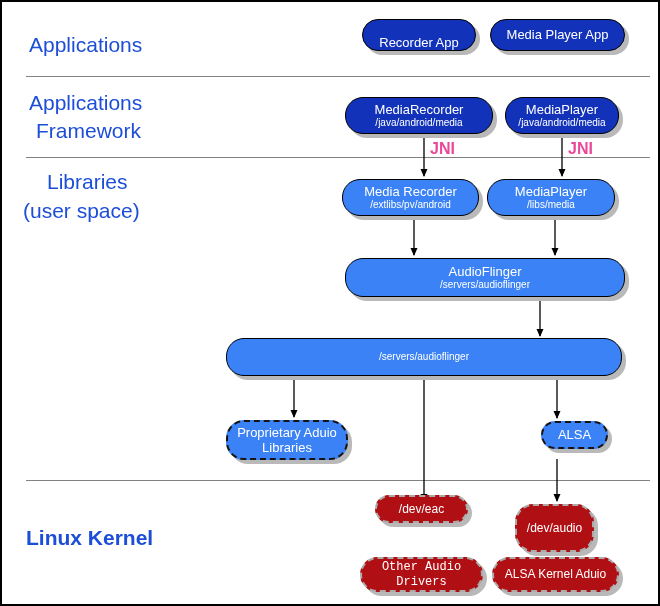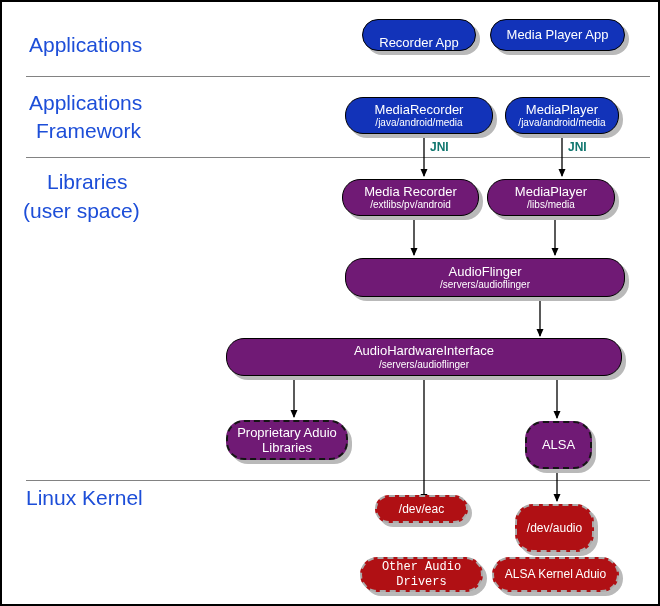--- a/index.html
+++ b/index.html
@@ -14,61 +14,61 @@
   .slabel { position:absolute; color:#1d4ed8; font-size:21px; white-space:nowrap; }
 
   .pill {
     position:absolute; box-sizing:border-box;
     border:1px solid #000; border-radius:18px;
     color:#fff; display:flex; flex-direction:column;
     align-items:center; justify-content:center; text-align:center;
     line-height:1.18; box-shadow:4px 4px 0 #b9b9b9;
   }
   .blue  { background:#1233B9; }
-  .green { background:#701a75; }
+  .green { background:#3b82f6; }
   .red   { background:#B01014; }
   .dashg { border:2px dashed #151515; }
   .dashr { border:2px dashed #ababab; }
   .t  { font-size:13px; }
   .t2 { font-size:12px; }
   .s  { font-size:10px; }
 
   #n-recorder-app      { left:360px; top:17px;  width:114px; height:32px;justify-content:flex-end; }
   #n-media-player-app  { left:488px; top:17px;  width:135px; height:32px;justify-content:center; }
   #n-media-recorder-fw { left:343px; top:95px;  width:148px; height:37px; }
   #n-media-player-fw   { left:503px; top:95px;  width:114px; height:37px; }
   #n-media-recorder-lib{ left:340px; top:177px; width:137px; height:37px; }
   #n-media-player-lib  { left:485px; top:177px; width:128px; height:37px; }
   #n-audioflinger      { left:343px; top:256px; width:280px; height:39px; }
   #n-ahi               { left:224px; top:336px; width:396px; height:38px; }
   #n-proprietary       { left:224px; top:418px; width:122px; height:40px; }
-  #n-alsa              { left:523px; top:419px; width:67px;  height:48px; }
+  #n-alsa              { left:539px; top:419px; width:67px;  height:28px; }
   #n-dev-eac           { left:373px; top:493px; width:93px;  height:28px; }
   #n-dev-audio         { left:513px; top:502px; width:79px;  height:48px; }
   #n-other-drivers     { left:358px; top:555px; width:123px; height:35px;font-family:Liberation Mono, monospace; }
   #n-alsa-driver       { left:490px; top:555px; width:127px; height:35px; }
 
-  .jni { position:absolute; font-size:12px; font-weight:bold; color:#0f766e; }
+  .jni { position:absolute; font-size:16px; font-weight:bold; color:#ec4899; }
   .wires { position:absolute; left:0; top:0; width:660px; height:606px; pointer-events:none; }
 </style>
 </head>
 <body>
 
 <div class="stage">
 
   <div class="divider d1"></div>
   <div class="divider d2"></div>
   <div class="divider d3"></div>
 
   <div class="slabel" style="left:27px; top:31px;">Applications</div>
   <div class="slabel" style="left:27px; top:89px;">Applications</div>
   <div class="slabel" style="left:34px; top:117px;">Framework</div>
   <div class="slabel" style="left:45px; top:168px;">Libraries</div>
   <div class="slabel" style="left:21px; top:197px;">(user space)</div>
-  <div class="slabel" style="left:24px; top:484px;">Linux Kernel</div>
+  <div class="slabel" style="left:24px; top:524px;font-weight:bold;">Linux Kernel</div>
 
   <svg class="wires" viewBox="0 0 660 606">
     <defs>
       <marker id="ah" markerWidth="9" markerHeight="8" refX="7" refY="3.5" orient="auto" markerUnits="userSpaceOnUse">
         <path d="M0,0 L8,3.5 L0,7 Z" fill="#000"></path>
       </marker>
     </defs>
     <line x1="422" y1="132" x2="422" y2="174" stroke="#000" stroke-width="1.3" marker-end="url(#ah)"></line>
     <line x1="560" y1="132" x2="560" y2="174" stroke="#000" stroke-width="1.3" marker-end="url(#ah)"></line>
     <line x1="412" y1="214" x2="412" y2="253" stroke="#000" stroke-width="1.3" marker-end="url(#ah)"></line>
@@ -107,21 +107,20 @@
     <span class="t">MediaPlayer</span>
     <span class="s">/libs/media</span>
   </div>
 
   <div class="pill green" id="n-audioflinger">
     <span class="t">AudioFlinger</span>
     <span class="s">/servers/audioflinger</span>
   </div>
 
   <div class="pill green" id="n-ahi">
-    <span class="t">AudioHardwareInterface</span>
     <span class="s">/servers/audioflinger</span>
   </div>
 
   <div class="pill green dashg" id="n-proprietary">
     <span class="t">Proprietary Aduio</span>
     <span class="t">Libraries</span>
   </div>
   <div class="pill green dashg" id="n-alsa">
     <span class="t">ALSA</span>
   </div>

